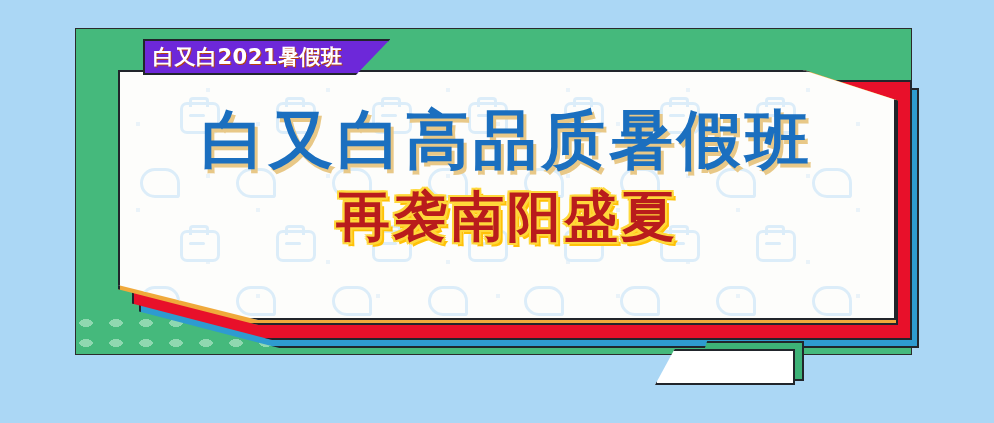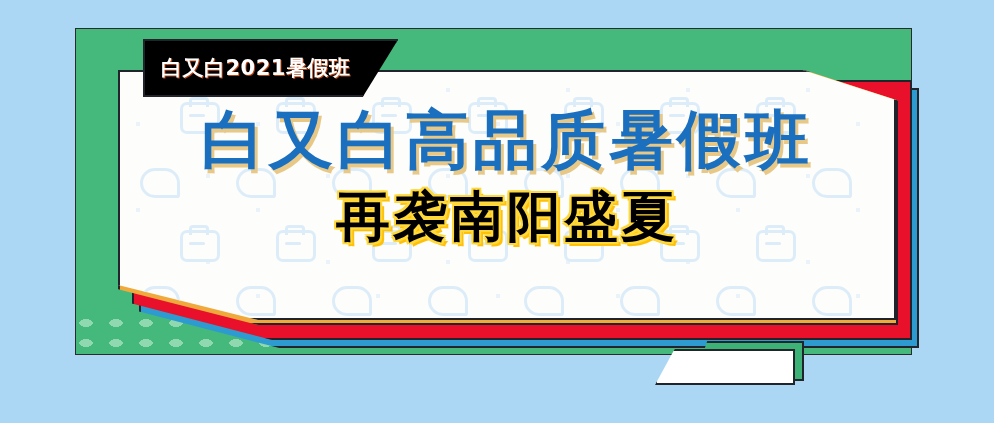--- a/index.html
+++ b/index.html
@@ -71,24 +71,24 @@
   }
   .wm-tag::after{
     content:"";position:absolute;left:6px;top:9px;width:16px;height:3px;background:#DCEDF9;border-radius:2px;
   }
   .wm-swirl{
     width:34px;height:24px;border:3px solid #DCEDF9;border-radius:16px 16px 3px 16px;
   }
 
   
   .tag{
-    position:absolute;left:143px;top:39px;height:58px;
-    background:#000000;border:2px solid #21252b;box-sizing:border-box;
+    position:absolute;left:143px;top:39px;height:36px;
+    background:#6d28d9;border:2px solid #21252b;box-sizing:border-box;
     clip-path:polygon(0 0,100% 0,86% 100%,0 100%);
-    padding:0 46px 0 16px;
+    padding:0 46px 0 8px;
     display:flex;align-items:center;
     z-index:6;
   }
   .tag-text{
     color:#FFFFFF;font-size:21px;font-weight:bold;letter-spacing:.5px;
     white-space:nowrap;line-height:1;
     text-shadow:1px 1px 0 #b8410f;
   }
 
   
@@ -97,21 +97,21 @@
     display:flex;flex-direction:column;align-items:center;justify-content:center;
     z-index:5;pointer-events:none;
   }
   .title-main{
     font-size:64px;font-weight:bold;color:#1B6FBF;
     letter-spacing:4px;line-height:1;white-space:nowrap;
     margin-top:14px;
     text-shadow:3px 4px 0 #E8C887;
   }
   .title-sub{
-    font-size:54px;font-weight:bold;color:#000000;
+    font-size:54px;font-weight:bold;color:#b91c1c;
     letter-spacing:3px;line-height:1;white-space:nowrap;
     margin-top:18px;
     text-shadow:
       2px 0 0 #FFD83B,-2px 0 0 #FFD83B,0 2px 0 #FFD83B,0 -2px 0 #FFD83B,
       2px 2px 0 #FFD83B,-2px 2px 0 #FFD83B,2px -2px 0 #FFD83B,-2px -2px 0 #FFD83B,
       4px 4px 0 #FFC107;
   }
 
   
   .para-green{

